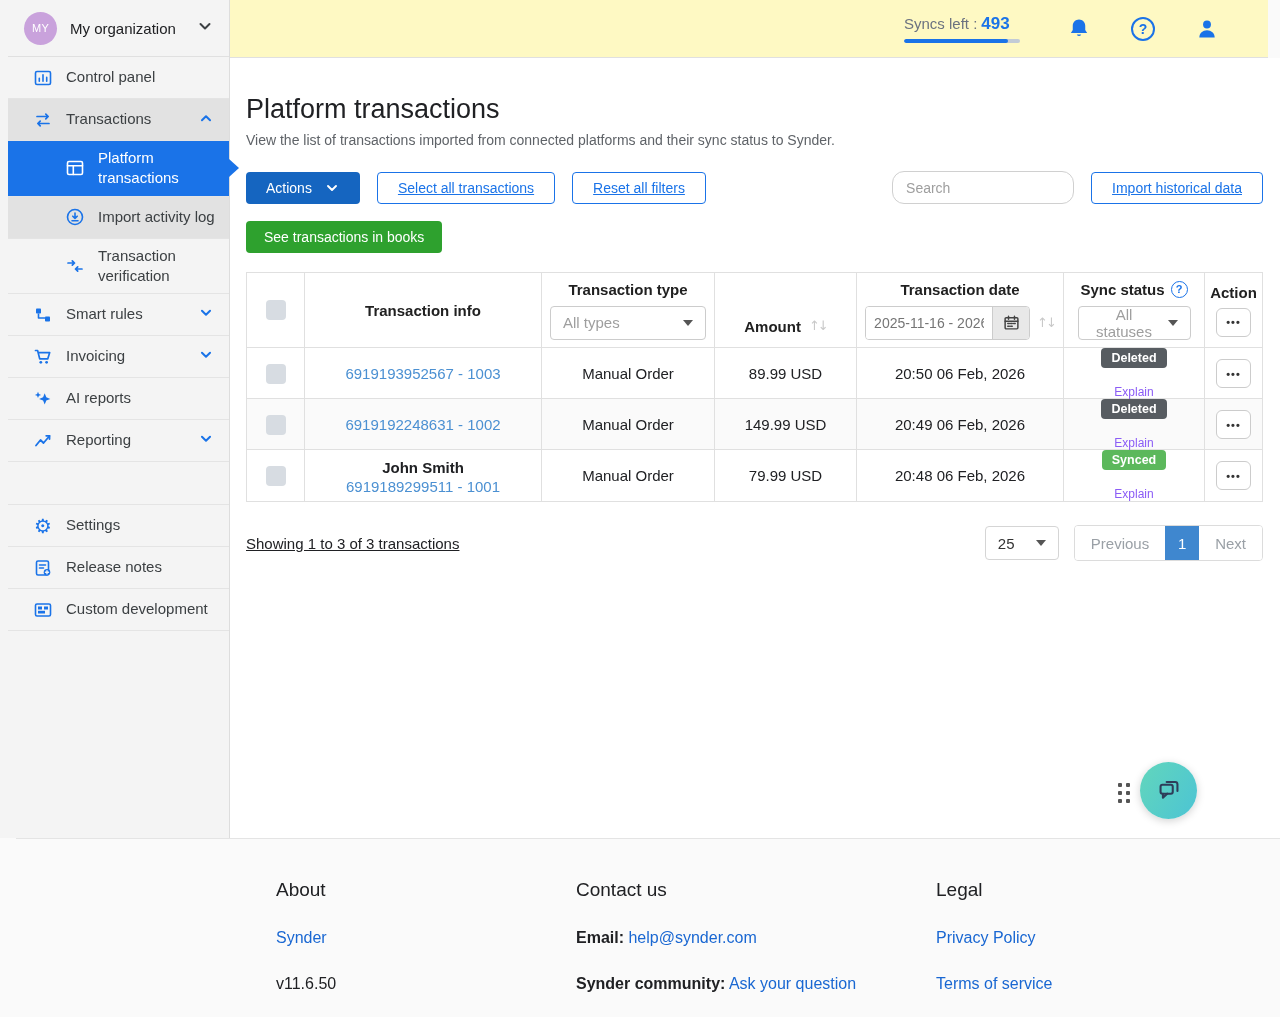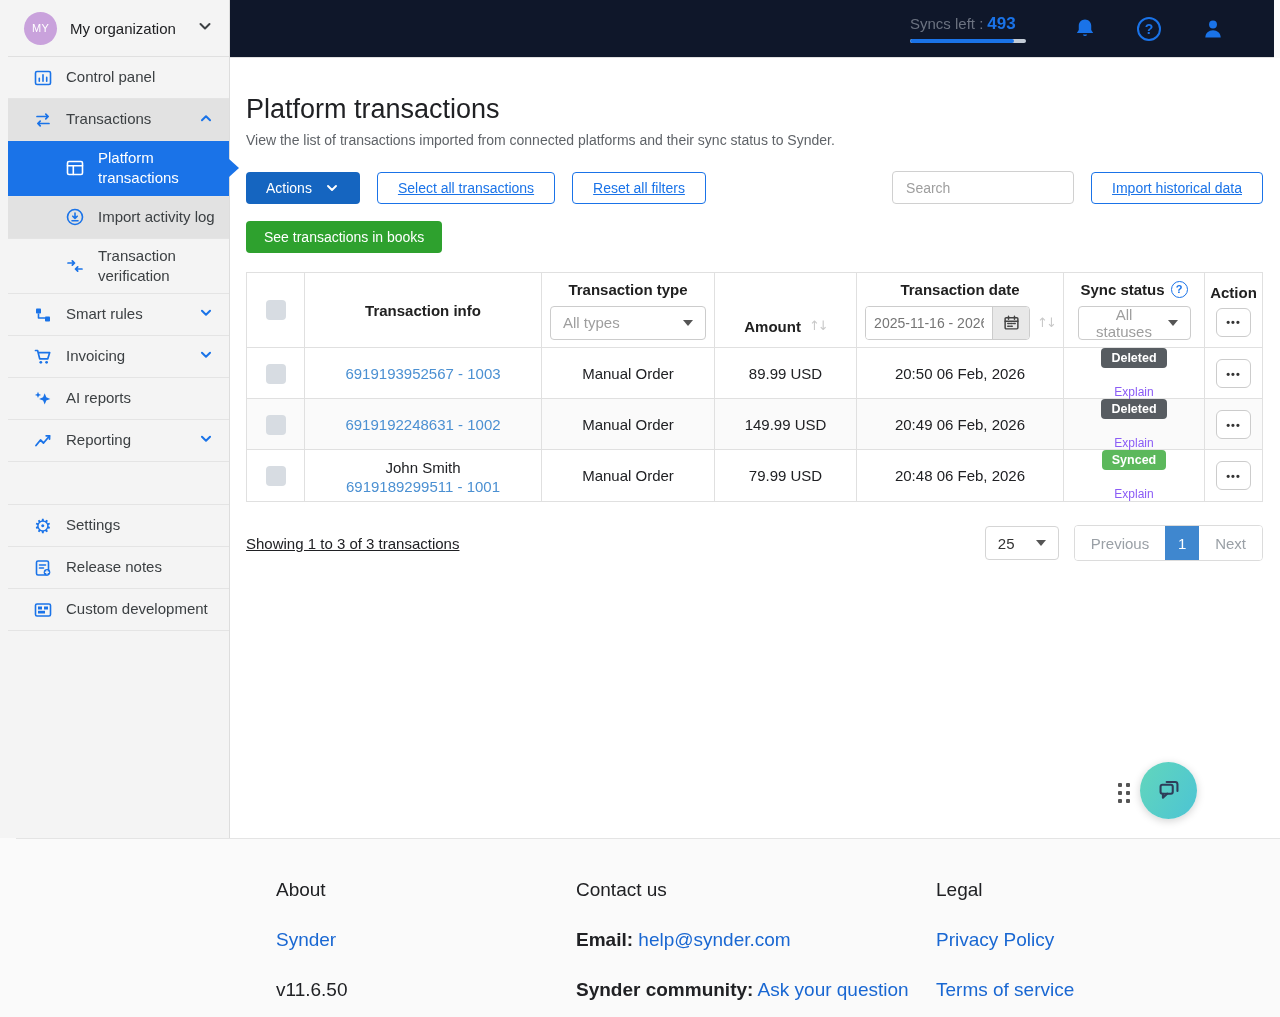--- a/index.html
+++ b/index.html
@@ -27,41 +27,41 @@
   .side-item.sub { padding-left:57px; }
   .side-item.two-line { padding-top:7px; padding-bottom:7px; }
   .side-item.active { background:#1a73e8; color:#fff; }
   .side-item.active .s-label { color:#fff; }
   .active-marker { position:absolute; right:-10px; top:50%; margin-top:-9px; width:0; height:0;
     border-top:9px solid transparent; border-bottom:9px solid transparent; border-left:10px solid #1a73e8; }
   .side-spacer { height:43px; border-bottom:1px solid #e4e4e4; }
   .uicon { color:#1a73e8; font-size:20px; line-height:1; font-family:"DejaVu Sans", sans-serif; }
   
   .topbar {
-    position:absolute; left:230px; top:0; right:6px; height:58px; background:#0f172a;
+    position:absolute; left:230px; top:0; right:12px; height:58px; background:#fef9c3;
     border-bottom:1px solid #e0e0e0; display:flex; align-items:center; justify-content:flex-end;
     padding-right:48px; gap:38px; z-index:2;
   }
   .syncs { display:flex; flex-direction:column; margin-right:8px; }
   .syncs-line { font-size:15px; color:#6b7280; white-space:nowrap; }
   .syncs-line b { color:#1a73e8; font-size:17px; font-weight:700; margin-left:4px; }
   .syncs-bar { margin-top:5px; height:4px; width:116px; border-radius:2px; background:#c2cbd6; overflow:hidden; }
   .syncs-bar-fill { height:100%; width:90%; background:#1a73e8; border-radius:2px; }
   .tb-icon { width:26px; height:26px; display:flex; align-items:center; justify-content:center; cursor:pointer; }
   .help-circle { width:24px; height:24px; border:2.2px solid #1a73e8; border-radius:50%; color:#1a73e8; font-weight:700; font-size:14px; display:flex; align-items:center; justify-content:center; }
   
   .main { position:absolute; left:230px; top:58px; right:0; height:780px; background:#fff; padding:36px 17px 0 16px; z-index:1; }
   .page-title { font-size:27px; font-weight:500; color:#202124; }
   .page-subtitle { margin-top:7px; font-size:14px; color:#5f6368; }
   .toolbar { margin-top:23px; display:flex; align-items:center; gap:17px; }
   .btn { border-radius:4px; font-size:14px; height:32px; padding:0 20px; display:inline-flex; align-items:center; justify-content:center; cursor:pointer; border:none; font-family:inherit; }
   .btn-primary { background:#1565c0; color:#fff; gap:12px; font-weight:500; }
   .btn-outline { background:#fff; border:1px solid #1a73e8; color:#1a73e8;text-decoration:underline; }
   .btn-green { background:#2ea12e; color:#fff; padding:0 18px; }
-  .search-input { margin-left:auto; width:182px; height:33px; border:1px solid #d0d0d0; border-radius:4px; padding:0 13px; font-size:14px; color:#444; font-family:inherit; outline:none; }
+  .search-input { margin-left:auto; width:182px; height:33px; border:1px solid #d0d0d0; border-radius:12px; padding:0 13px; font-size:14px; color:#444; font-family:inherit; outline:none; }
   .search-input::placeholder { color:#9e9e9e; }
   .row2 { margin-top:17px; }
   
   .table { margin-top:19px; width:1017px; border:1px solid #e0e0e0; font-size:15px; }
   .tr { display:grid; grid-template-columns:58px 237px 173px 142px 207px 141px 57px; }
   .tr > div { border-right:1px solid #e0e0e0; display:flex; flex-direction:column; align-items:center; justify-content:center; text-align:center; }
   .tr > div:last-child { border-right:none; }
   .thead { height:75px; border-bottom:1px solid #e0e0e0; background:#fff; }
   .th-label { font-weight:700; font-size:15px; color:#212121; }
   .row { height:51px; border-bottom:1px solid #e0e0e0; background:#fff; }
@@ -75,37 +75,37 @@
   .amount-head .th-label { margin-bottom:-2px; }
   .date-filter-row { display:flex; align-items:center; gap:7px; margin-top:8px; }
   .date-group { display:flex; border:1px solid #ccc; border-radius:4px; overflow:hidden; height:34px; }
   .date-input { width:126px; border:none; padding:0 8px; font-size:14px; color:#757575; font-family:inherit; outline:none; background:#fff; }
   .cal-btn { width:37px; background:#e8e8e8; border-left:1px solid #ccc; display:flex; align-items:center; justify-content:center; cursor:pointer; }
   .status-head-line { display:flex; align-items:center; gap:6px; }
   .q-circle { width:17px; height:17px; border:1.6px solid #1a73e8; border-radius:50%; color:#1a73e8; font-size:11px; font-weight:700; display:flex; align-items:center; justify-content:center; cursor:pointer; }
   .dots-btn { width:35px; height:29px; border:1px solid #ccc; border-radius:6px; background:#fff; color:#333; font-weight:700; font-size:11px; letter-spacing:1px; display:flex; align-items:center; justify-content:center; cursor:pointer; margin-top:7px; }
   .row .dots-btn { margin-top:0; }
   .cell-link { color:#4b90d2; cursor:pointer; }
-  .info-name { color:#202124; line-height:1.4; }
+  .info-name { color:#202124; line-height:1.4;font-weight:bold; }
   .badge { color:#fff; font-size:12.5px; font-weight:700; padding:3px 10px; border-radius:4px; display:inline-block; }
   .badge.deleted { background:#575c61; }
   .badge.synced { background:#5cb85c; }
   .explain-link { color:#8b5cf6; font-size:12px; margin-top:17px; cursor:pointer; }
   
   .pagination-row { margin-top:23px; width:1017px; display:flex; align-items:center; }
   .showing { font-size:15px; color:#202124;text-decoration:underline; }
   .page-size { margin-left:auto; width:74px; height:34px; border:1px solid #d5d5d5; border-radius:4px; background:#fff; display:flex; align-items:center; padding:0 12px; font-size:15px; color:#333; cursor:pointer; }
   .pager { margin-left:15px; display:flex; border:1px solid #dcdcdc; border-radius:4px; overflow:hidden; height:36px; }
   .pager > div { display:flex; align-items:center; justify-content:center; font-size:15px; cursor:pointer; }
   .pager-prev, .pager-next { color:#9aa0a6; padding:0 16px; background:#fff; }
   .pager-page { width:34px; background:#3f87cf; color:#fff; }
   
   .footer { position:absolute; left:16px; top:838px; right:0; height:179px; background:#fafafa; border-top:1px solid #e4e4e4; padding:40px 0 0 260px; display:flex; }
   .f-col h3 { font-size:19px; font-weight:500; color:#202124; margin-bottom:19px; }
-  .f-col p { font-size:19px; margin-bottom:17px; color:#202124;margin-top:28px; }
+  .f-col p { font-size:16px; margin-bottom:17px; color:#202124;margin-top:28px; }
   .f-col a { color:#1967d2; text-decoration:none; cursor:pointer; }
   .f-col .f-bold { font-weight:700; }
   .f-about { width:300px; }
   .f-contact { width:360px; }
   
   .chat-circle { position:absolute; left:1140px; top:762px; width:57px; height:57px; border-radius:50%;
     background:linear-gradient(120deg,#62d6bc,#4cc4d4); display:flex; align-items:center; justify-content:center; cursor:pointer; z-index:4; box-shadow:0 2px 8px rgba(0,0,0,.18); }
   .drag-dots { position:absolute; left:1118px; top:783px; display:grid; grid-template-columns:4px 4px; grid-auto-rows:4px; gap:4px; z-index:4; cursor:grab; }
   .drag-dots i { width:3.5px; height:3.5px; background:#555; border-radius:1px; }
 </style>

